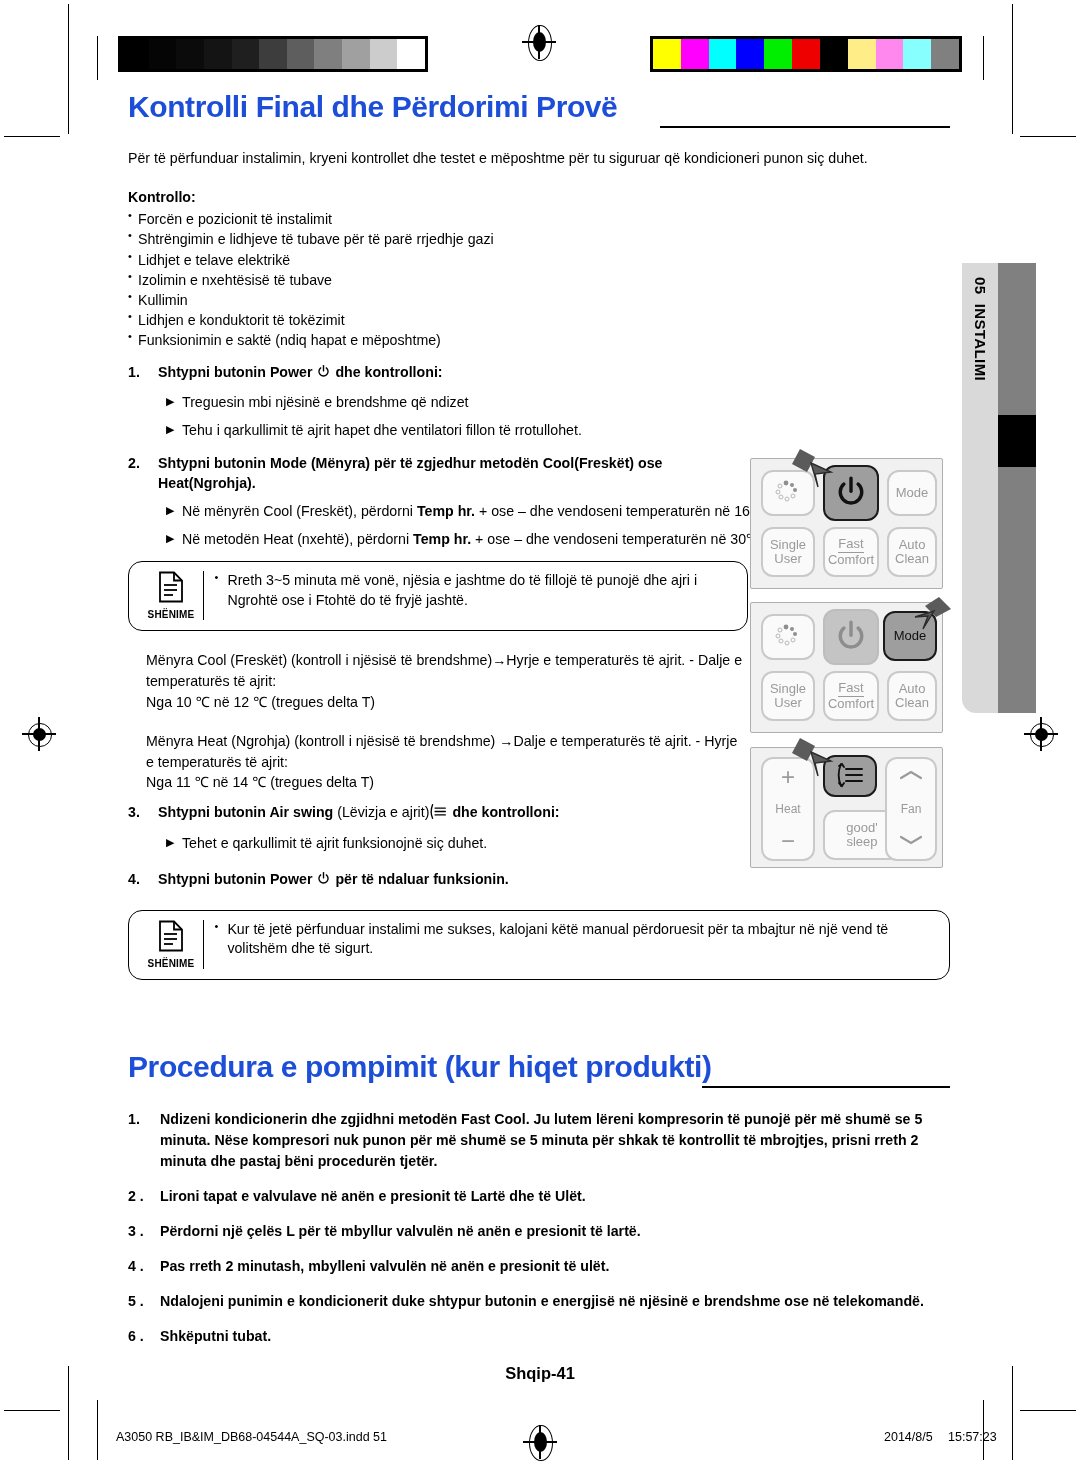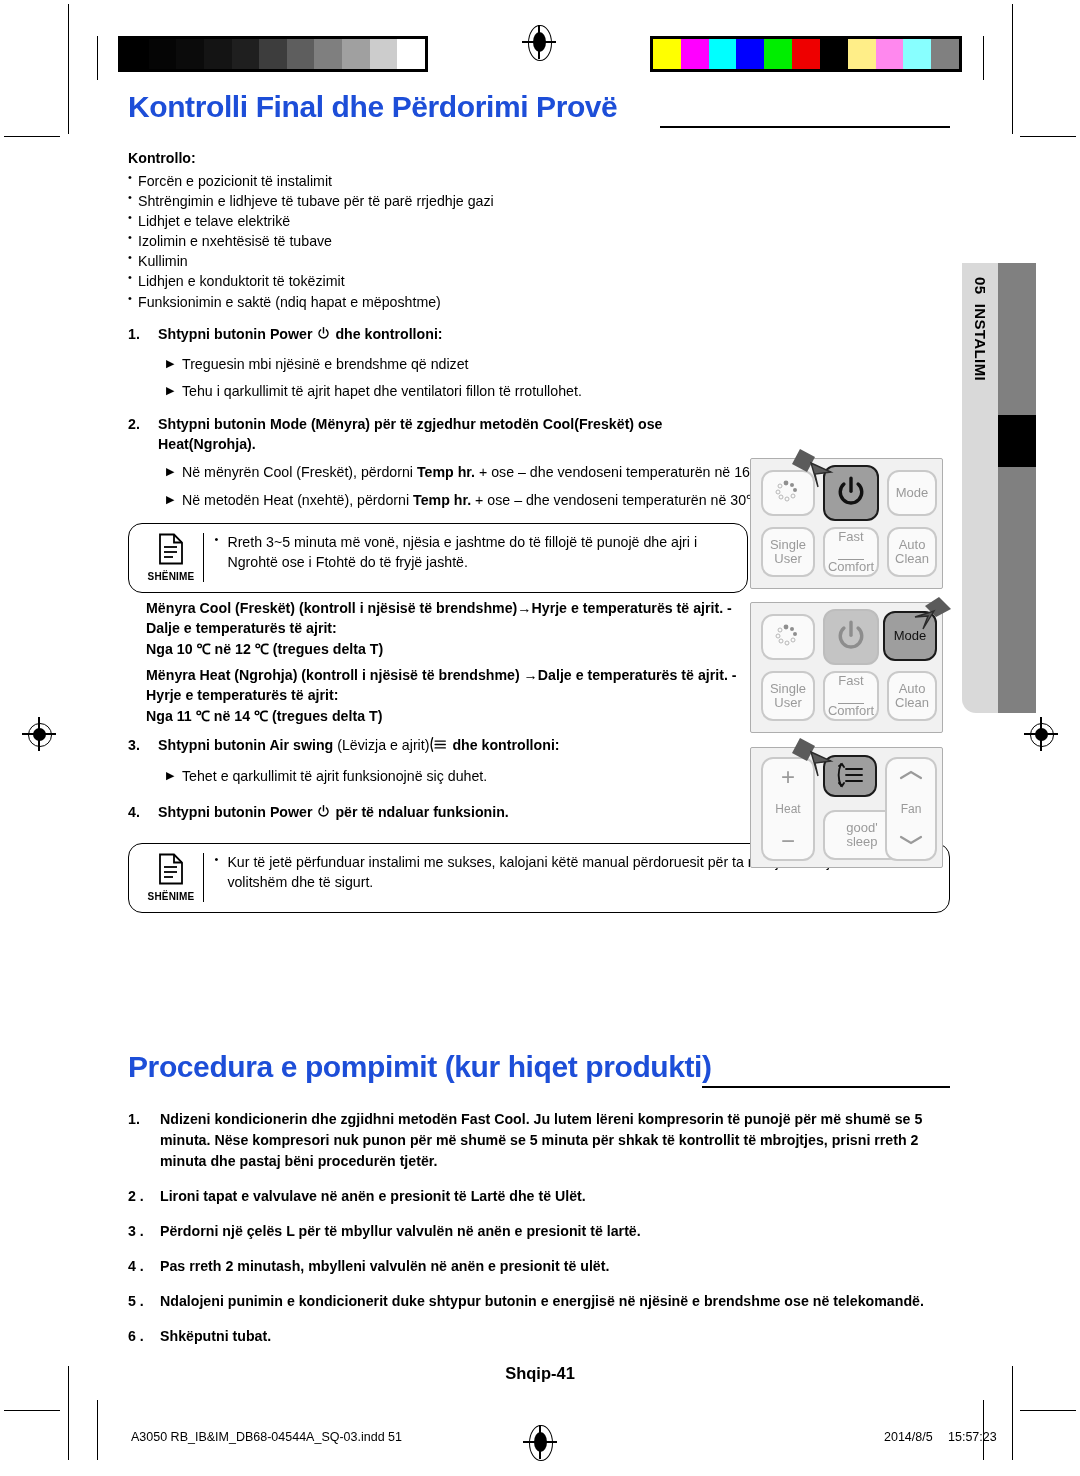--- a/index.html
+++ b/index.html
@@ -115,21 +115,21 @@
   }
   .note-icon-col .label { font-size: 10px; font-weight: bold; letter-spacing: 0.2px; margin-top: 2px; }
   .note-divider { width: 1.4px; background: #000; margin: 0 10px 0 0; flex: 0 0 1.4px; }
   .note-body { flex: 1 1 auto; }
   .note-body ul { list-style: none; margin: 0; padding: 0; }
   .note-body li {
     font-size: 14.2px; line-height: 1.4; position: relative; padding-left: 13px; margin-bottom: 2px;
   }
   .note-body li:before { content: "\2022"; position: absolute; left: 0; top: -1px; font-size: 11px; }
 
-  .para { font-size: 14.2px; line-height: 1.45; margin-top: 5px; padding-left: 18px; font-weight: bold; }
+  .para { font-size: 14.2px; line-height: 1.45; margin-top: 19px; padding-left: 18px; }
 
   
   .proc { display: flex; margin-top: 14px; font-size: 14.2px; font-weight: bold; line-height: 1.48; }
   .proc .num { width: 32px; flex: 0 0 32px; }
   .proc .txt { flex: 1 1 auto; }
 
   .page-num { text-align: center; font-size: 16.5px; font-weight: bold; margin-top: 34px; }
 
   
   #section-tab { position: absolute; }
@@ -176,21 +176,21 @@
     line-height: 1.05;
     text-align: center;
   }
   .btn.sel {
     background: #9e9e9e;
     border: 2.2px solid #1a1a1a;
     color: #111;
   }
   .btn.dim-sel { background: #c4c4c4; border-color: #bdbdbd; color: #8d8d8d; }
   .btn .l2 { display: block; }
-  .btn .underline-lbl { border-bottom: 1.6px solid currentColor; padding-bottom: 15px; }
+  .btn .underline-lbl { border-bottom: 1.6px solid currentColor; padding-bottom: 1px; }
 
   .cursor-arrow { position: absolute; width: 46px; height: 40px; }
 
   
   #footer { position: absolute; left: 0; top: 1400px; width: 1080px; height: 76px; }
   .footer-text { position: absolute; font-family: "Liberation Sans", sans-serif; font-size: 12.5px; color: #000; white-space: nowrap; }
 </style>
 </head>
 <body>
 
@@ -263,21 +263,22 @@
 </div>
 
 <div id="page">
 
   <div class="h1-row" style="margin-left:128px; width:822px; height:52px;">
     <div class="h1">Kontrolli Final dhe Përdorimi Provë</div>
     <div class="h1-rule" style="width:290px; bottom:14px;"></div>
   </div>
 
   <div style="position:absolute; left:128px; top:58px; width:790px;">
-    <div class="body-text bold" style="margin-top:0;">Kontrollo:</div>
+    <div class="body-text intro">Për të përfunduar instalimin, kryeni kontrollet dhe testet e mëposhtme për tu siguruar që kondicioneri punon siç duhet.</div>
+    <div class="body-text bold" style="margin-top:18px;">Kontrollo:</div>
 
     <ul class="check-list" id="check-list">
         <li>Forcën e pozicionit të instalimit</li>
         <li>Shtrëngimin e lidhjeve të tubave për të parë rrjedhje gazi</li>
         <li>Lidhjet e telave elektrikë</li>
         <li>Izolimin e nxehtësisë të tubave</li>
         <li>Kullimin</li>
         <li>Lidhjen e konduktorit të tokëzimit</li>
         <li>Funksionimin e saktë (ndiq hapat e mëposhtme)</li>
       </ul>
@@ -577,21 +578,21 @@
 
 <div id="footer">
   <div class="crop-v" style="left:97px; top:0px; height:60px;"></div>
   <div class="crop-v" style="left:68px; top:-34px; height:94px;"></div>
   <div class="crop-h" style="left:4px; top:10px; width:56px;"></div>
 
   <div class="crop-v" style="left:983px; top:0px; height:60px;"></div>
   <div class="crop-v" style="left:1012px; top:-34px; height:94px;"></div>
   <div class="crop-h" style="left:1020px; top:10px; width:56px;"></div>
 
-  <div class="footer-text" style="left:131px; top:30px;">A3050 RB_IB&amp;IM_DB68-04544A_SQ-03.indd   51</div>
+  <div class="footer-text" style="left:116px; top:30px;">A3050 RB_IB&amp;IM_DB68-04544A_SQ-03.indd   51</div>
 
   <div class="reg-mark" style="left:520px; top:22px; width:40px; height:40px;">
     <div class="cross-v"></div>
     <div class="cross-h"></div>
     <div class="oval"></div>
     <div class="dot-oval"></div>
   </div>
 
   <div class="footer-text" style="left:884px; top:30px;">2014/8/5</div>
   <div class="footer-text" style="left:948px; top:30px;">15:57:23</div>

